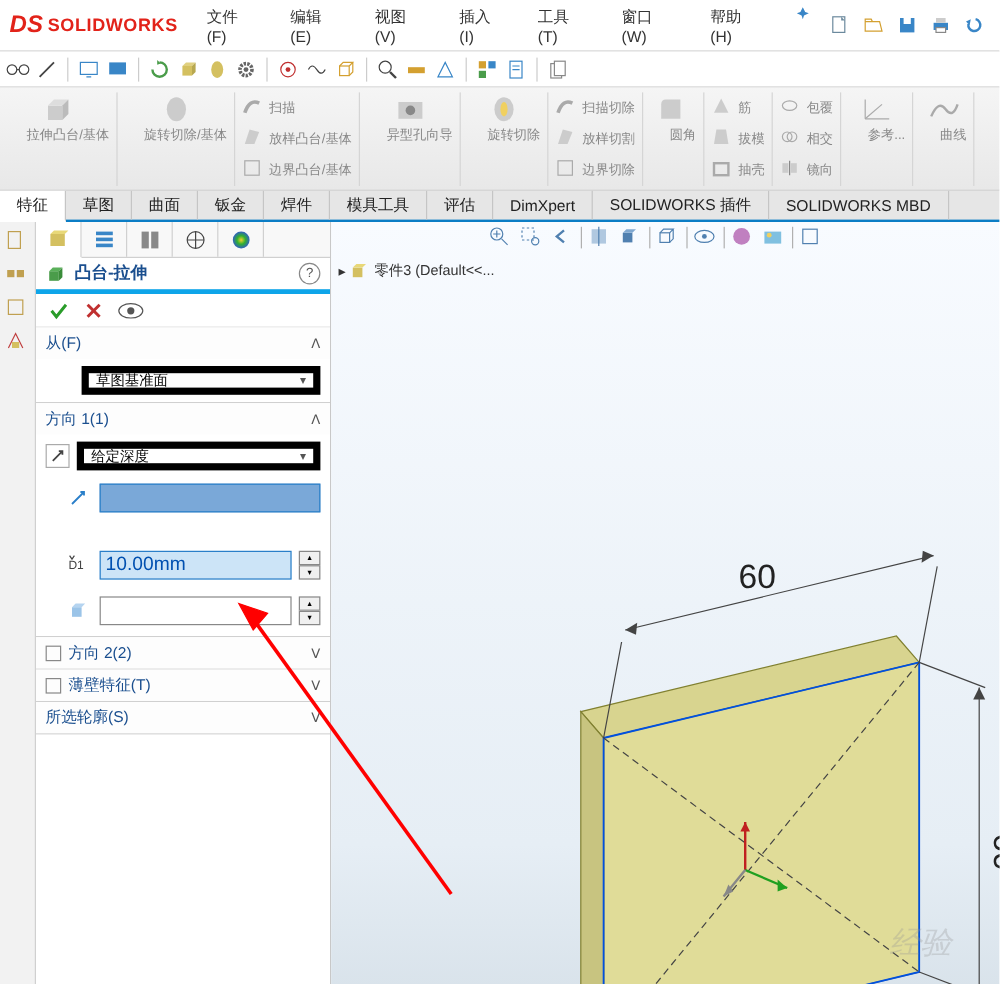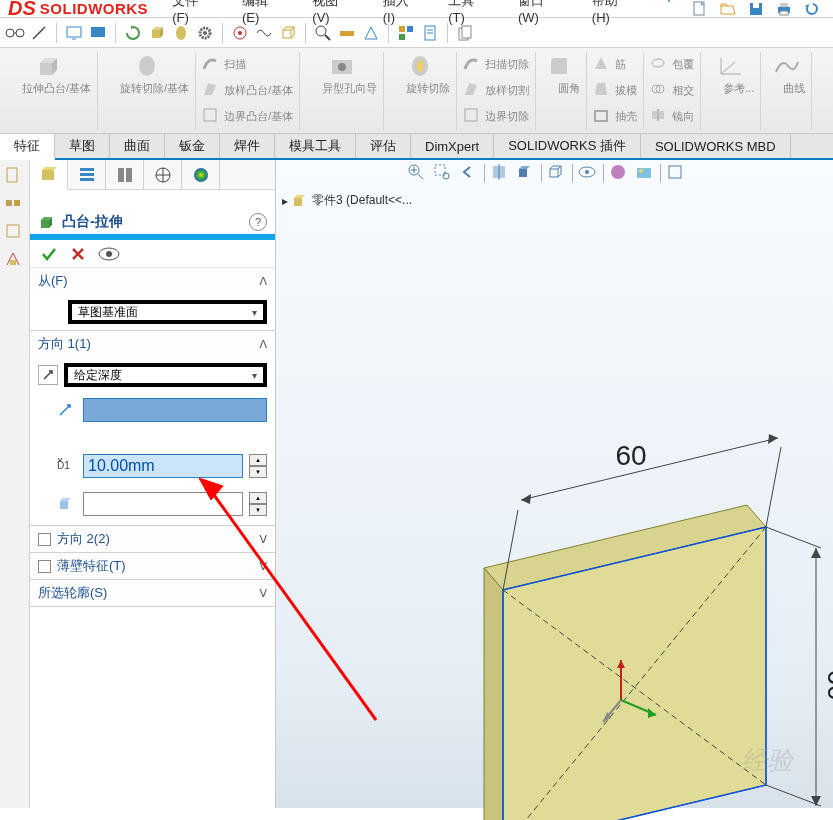--- a/index.html
+++ b/index.html
@@ -1,19 +1,19 @@
 <!DOCTYPE html>
 <html><head>
 <meta charset="utf-8">
 <style>
 * { box-sizing: border-box; margin: 0; padding: 0; font-family: "Microsoft YaHei", Arial, sans-serif; }
 body { width: 833px; height: 820px; background: #fff; overflow: hidden; position: relative; }
 
 
-.menubar { height: 18px; background: #fff; display: flex; align-items: center; border-bottom: 1px solid #d0d0d0; }
+.menubar { height: 43px; background: #fff; display: flex; align-items: center; border-bottom: 1px solid #d0d0d0; }
 .logo { width: 160px; display: flex; align-items: center; padding-left: 8px; }
 .logo-ds { color: #e2231a; font-weight: bold; font-style: italic; font-size: 20px; }
 .logo-sw { color: #e2231a; font-weight: bold; font-size: 15px; letter-spacing: 0.5px; margin-left: 4px; }
 .menu-items { display: flex; }
 .menu-item { padding: 0 14px; font-size: 13px; color: #333; cursor: default; }
 .menu-right { margin-left: auto; display: flex; gap: 6px; padding-right: 10px; }
 .mr-icon { width: 22px; height: 22px; display: flex; align-items: center; justify-content: center; }
 
 
 .qat { height: 30px; background: #fff; display: flex; align-items: center; border-bottom: 1px solid #d0d0d0; padding-left: 4px; gap: 2px; }
@@ -38,33 +38,33 @@
 
 .body { display: flex; height: 648px; }
 .leftbar { width: 30px; background: #f2f2f2; border-right: 1px solid #d0d0d0; display: flex; flex-direction: column; gap: 6px; padding-top: 6px; align-items: center; }
 .leftbar-icon { width: 22px; height: 22px; }
 
 .panel { width: 246px; background: #fff; border-right: 1px solid #c8c8c8; overflow: hidden; }
 .panel-tabs { height: 30px; background: #f8f8f8; display: flex; border-bottom: 1px solid #d0d0d0; }
 .ptab { width: 38px; border-right: 1px solid #d0d0d0; display: flex; align-items: center; justify-content: center; }
 .ptab.active { background: #fff; border-bottom: 1px solid #fff; margin-bottom: -1px; }
 
-.panel-title { height: 30px; display: flex; align-items: center; padding: 0 8px; border-bottom: 6px solid #0ea5e9; margin-top: 20px; }
+.panel-title { height: 30px; display: flex; align-items: center; padding: 0 8px; border-bottom: 4px solid #0ea5e9; }
 .panel-title-icon { width: 18px; height: 18px; margin-right: 6px; }
 .panel-title-text { font-weight: bold; font-size: 14px; color: #1b4f8f; }
 .panel-title-help { margin-left: auto; width: 18px; height: 18px; border: 1px solid #888; border-radius: 50%; font-size: 11px; display: flex; align-items: center; justify-content: center; color: #555; }
 
 .panel-actions { height: 28px; display: flex; align-items: center; gap: 12px; padding-left: 10px; border-bottom: 1px solid #e5e5e5; }
 
 .section { border-bottom: 1px solid #d0d0d0; }
 .section-head { height: 26px; background: #fdfdfd; display: flex; align-items: center; padding: 0 8px; font-size: 13px; color: #1b4f8f; }
 .section-head .chev { margin-left: auto; color: #555; font-size: 11px; }
 .section-body { padding: 6px 8px; }
 
-.combo { height: 24px; border: 4px solid #000000; display: flex; align-items: center; padding: 0 6px; font-size: 12px; background: #fff; }
+.combo { height: 24px; border: 6px solid #000000; display: flex; align-items: center; padding: 0 6px; font-size: 12px; background: #fff; }
 .combo .dd { margin-left: auto; color: #555; font-size: 10px; }
 
 .input-row { display: flex; align-items: center; margin-top: 8px; gap: 6px; height: 30px; margin-left: 19px; }
 .input-icon { width: 20px; height: 20px; flex-shrink: 0; }
 .input-box { flex: 1; border: 1px solid #888; height: 24px; padding: 0 4px; font-size: 12px; display: flex; align-items: center; }
 .input-box.selected { background: #cce4f7; border: 1px solid #2a7fc9; }
 .input-box input { border: none; outline: none; width: 100%; background: transparent; font-size: 16px; }
 .spinner { width: 18px; display: flex; flex-direction: column; }
 .spin-btn { height: 12px; border: 1px solid #888; background: #f0f0f0; font-size: 7px; display: flex; align-items: center; justify-content: center; }
 

